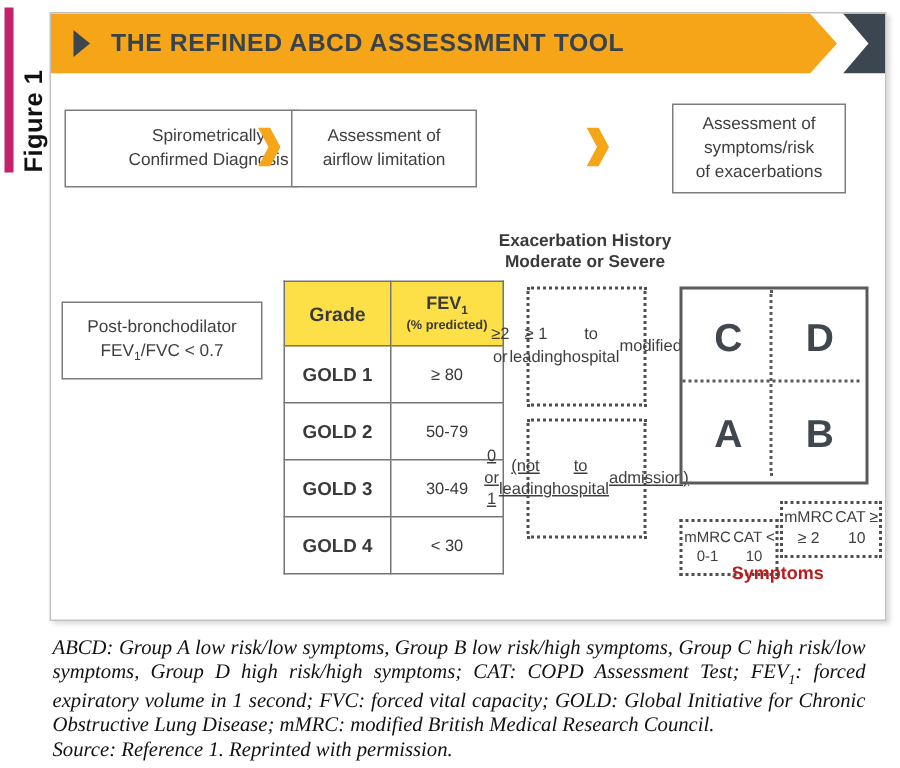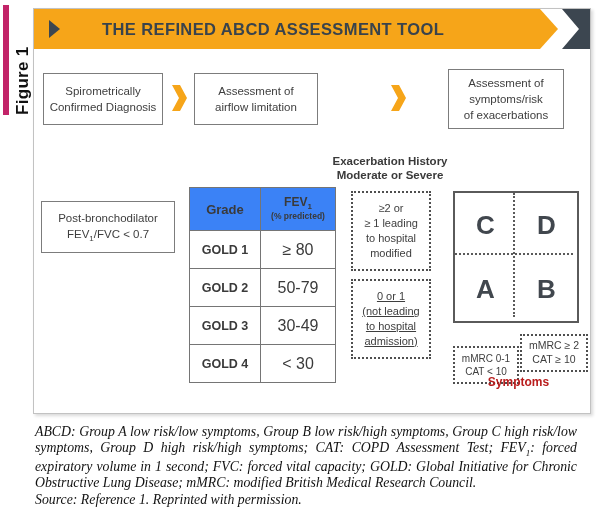--- a/index.html
+++ b/index.html
@@ -12,55 +12,55 @@
   #fig-label{left:13px;top:115px;width:108px;height:20px;transform:rotate(-90deg);
     transform-origin:0 0;font-weight:bold;font-size:17px;color:#111;letter-spacing:.3px;}
 
   
   #frame{left:33px;top:8px;width:556px;height:404px;border:1px solid #C2C2C2;background:#fff;
     box-shadow:2px 2px 3px rgba(0,0,0,.15);}
 
   
   #banner{left:0;top:0;width:556px;height:40px;}
   #banner-title{left:40px;top:0;height:40px;line-height:40px;font-weight:bold;
-    font-size:16.5px;color:#39434C;letter-spacing:.4px;white-space:nowrap;margin-left:28px;}
+    font-size:16.5px;color:#39434C;letter-spacing:.4px;white-space:nowrap;}
   #banner-tri{left:15px;top:11px;width:0;height:0;border-left:11px solid #3C4650;
     border-top:9px solid transparent;border-bottom:9px solid transparent;}
 
   
   .fbox{border:1px solid #7C7C7C;background:#fff;display:flex;flex-direction:column;
     align-items:center;justify-content:center;text-align:center;font-size:11.5px;
     color:#3E3E3E;line-height:1.4;}
-  #flow1{left:9px;top:64px;width:118px;height:50px;}
+  #flow1{left:9px;top:64px;width:118px;height:50px;padding-left:36px;}
   #flow2{left:160px;top:64px;width:122px;height:50px;}
   #flow3{left:414px;top:60px;width:114px;height:58px;}
   .flow-arrow{width:16px;height:26px;}
   #arrow1{left:137px;top:76px;}
   #arrow2{left:356px;top:76px;}
 
   
   #criteria{left:7px;top:192px;width:132px;height:50px;font-size:11.5px;}
 
   
   #gold{left:155px;top:178px;border-collapse:collapse;}
   #gold td{border:1px solid #757575;text-align:center;vertical-align:middle;color:#3A3A3A;}
-  #gold .hdr{background:#3b82f6;font-weight:bold;height:40px;}
+  #gold .hdr{background:#fde047;font-weight:bold;height:40px;}
   #gold .c1{width:68px;}
   #gold .c2{width:72px;text-align:center;}
   #gold .hdr.c1{font-size:13px;}
   #gold .hdr.c2{font-size:12px;line-height:1.1;}
   #gold .note{display:block;font-size:8.5px;font-weight:bold;}
   #gold .grade{font-weight:bold;font-size:12.5px;height:35px;}
-  #gold .val{font-size:16px;}
+  #gold .val{font-size:11px;}
   sub{font-size:8px;}
 
   
   #exac-head{left:297px;top:145px;width:118px;text-align:center;font-weight:bold;
     font-size:11.5px;color:#3A3A3A;line-height:1.25;}
-  .dotbox{border:2px dotted #4F4F4F;background:#fff;display:flex;flex-direction:column;
+  .dotbox{border:2px dotted #4F4F4F;background:#fff;display:flex;flex-direction:row;
     align-items:center;justify-content:center;text-align:center;font-size:11px;
     color:#3E3E3E;line-height:1.35;}
   #risk-high{left:317px;top:182px;width:76px;height:76px;}
   #risk-low{left:317px;top:270px;width:76px;height:76px;text-decoration:underline;}
 
   
   #grid{left:419px;top:182px;width:122px;height:128px;border:2px solid #5A5A5A;
     display:grid;grid-template-columns:1fr 1fr;grid-template-rows:1fr 1fr;}
   #grid .q{display:flex;align-items:center;justify-content:center;font-weight:bold;
     font-size:26px;color:#41474E;}

